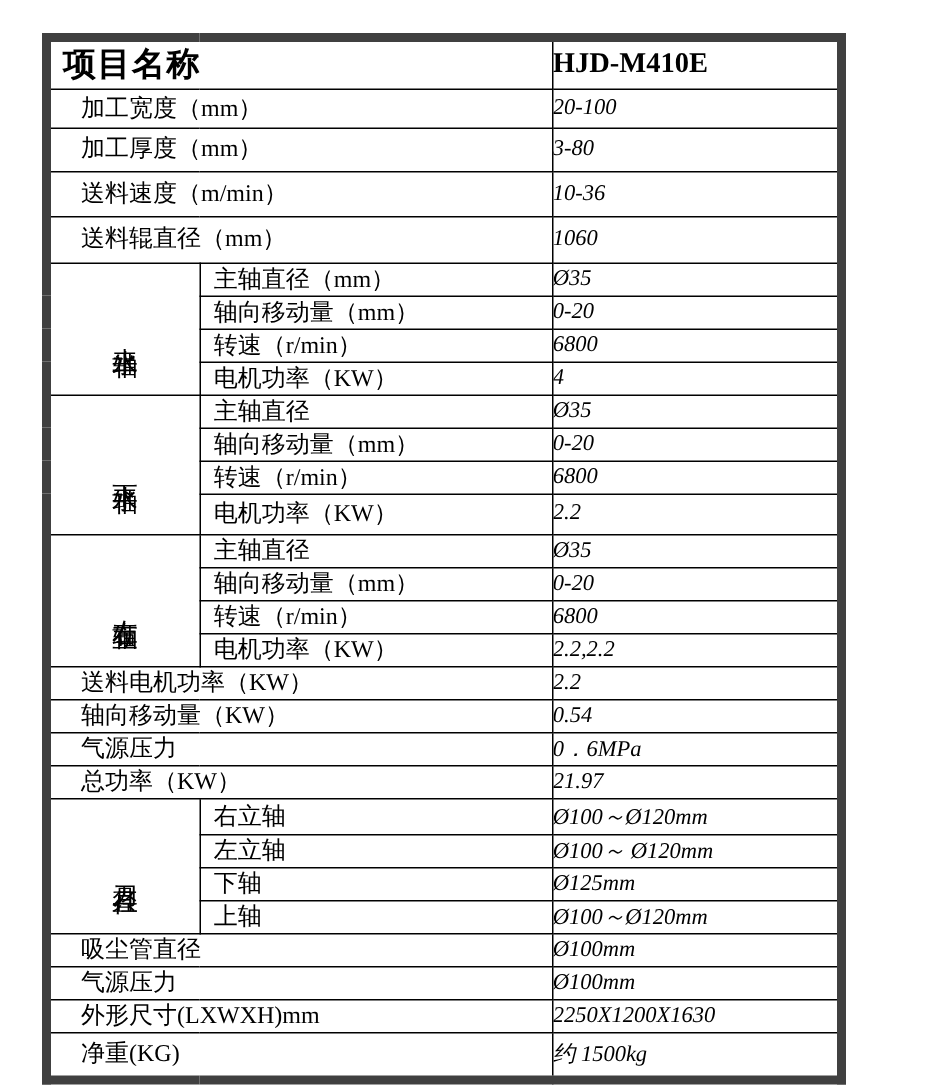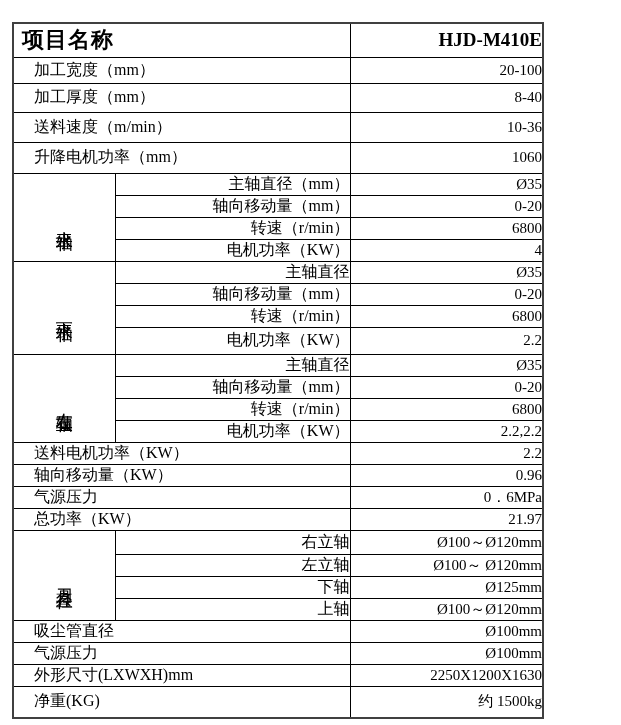--- a/index.html
+++ b/index.html
@@ -12,59 +12,60 @@
     color: #000000;
   }
   .page {
     position: relative;
     width: 621px;
     height: 725px;
     background: #ffffff;
   }
   table.spec {
     position: absolute;
-    left: 12px;
+    left: 28px;
     top: 22px;
     border-collapse: collapse;
-    border: 2px solid #404040;
+    border: 6px solid #404040;
     table-layout: fixed;
     width: 530px;
   }
   td {
     border: 1px solid #000;
     padding: 0;
     overflow: hidden;
     vertical-align: middle;
   }
   .hdr-left {
     font-size: 22px;
     font-weight: bold;
     text-align: left;
     padding-left: 8px;
     letter-spacing: 1px;
   }
   .hdr-right {
     font-size: 19px;
     font-weight: bold;
-    text-align: right;
+    text-align: left;
   }
   .lbl {
     font-size: 16px;
     text-align: left;
     padding-left: 20px;
     margin-top: 28px;
   }
   .sub {
     font-size: 16px;
-    text-align: right;
+    text-align: left;
     padding-left: 9px;
   }
   .val {
     font-size: 15px;
-    text-align: right;
+    text-align: left;
+    font-style: italic;
   }
   .glabel {
     text-align: center;
   }
   .glabel span {
     display: inline-block;
     writing-mode: vertical-lr;
     text-orientation: upright;
     font-size: 17px;
     line-height: 1;
@@ -87,28 +88,28 @@
       <td colspan="2" class="hdr-left">项目名称</td>
       <td class="hdr-right">HJD-M410E</td>
     </tr>
 
     <tr style="height:26px">
       <td colspan="2" class="lbl">加工宽度（mm）</td>
       <td class="val">20-100</td>
     </tr>
     <tr style="height:29px">
       <td colspan="2" class="lbl">加工厚度（mm）</td>
-      <td class="val">8-40</td>
+      <td class="val">3-80</td>
     </tr>
     <tr style="height:30px">
       <td colspan="2" class="lbl">送料速度（m/min）</td>
       <td class="val">10-36</td>
     </tr>
     <tr style="height:31px">
-      <td colspan="2" class="lbl">升降电机功率（mm）</td>
+      <td colspan="2" class="lbl">送料辊直径（mm）</td>
       <td class="val">1060</td>
     </tr>
 
     <tr style="height:22px">
       <td rowspan="4" class="glabel"><span>上水平轴</span></td>
       <td class="sub">主轴直径（mm）</td>
       <td class="val">Ø35</td>
     </tr>
     <tr style="height:22px">
       <td class="sub">轴向移动量（mm）</td>
@@ -158,21 +159,21 @@
       <td class="sub">电机功率（KW）</td>
       <td class="val">2.2,2.2</td>
     </tr>
 
     <tr style="height:21px">
       <td colspan="2" class="lbl">送料电机功率（KW）</td>
       <td class="val">2.2</td>
     </tr>
     <tr style="height:21px">
       <td colspan="2" class="lbl">轴向移动量（KW）</td>
-      <td class="val">0.96</td>
+      <td class="val">0.54</td>
     </tr>
     <tr style="height:21px">
       <td colspan="2" class="lbl">气源压力</td>
       <td class="val">0．6MPa</td>
     </tr>
     <tr style="height:21px">
       <td colspan="2" class="lbl">总功率（KW）</td>
       <td class="val">21.97</td>
     </tr>
 

